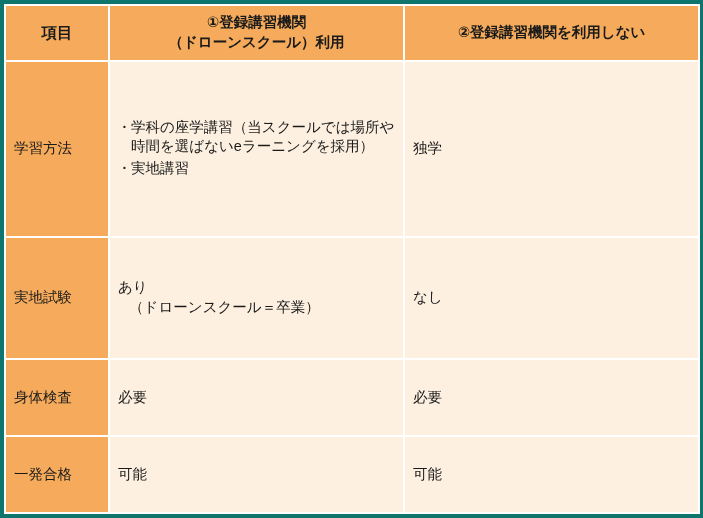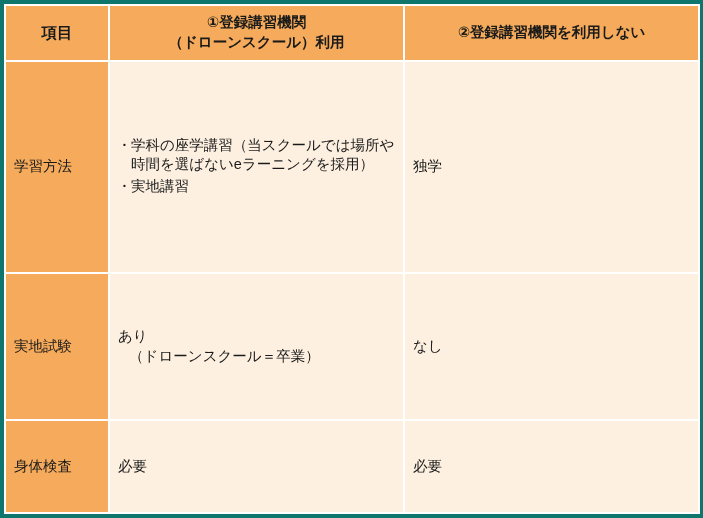--- a/index.html
+++ b/index.html
@@ -135,18 +135,23 @@
       </tr>
 
       <tr>
         <td class="rowlabel">身体検査</td>
         <td class="cell">必要</td>
         <td class="cell alt">必要</td>
       </tr>
 
 
 
+      <tr>
+        <td class="rowlabel">一発合格</td>
+        <td class="cell">可能</td>
+        <td class="cell alt">可能</td>
+      </tr>
 
 
 
     </tbody>
   </table>
 </div>
 
 </body></html>

